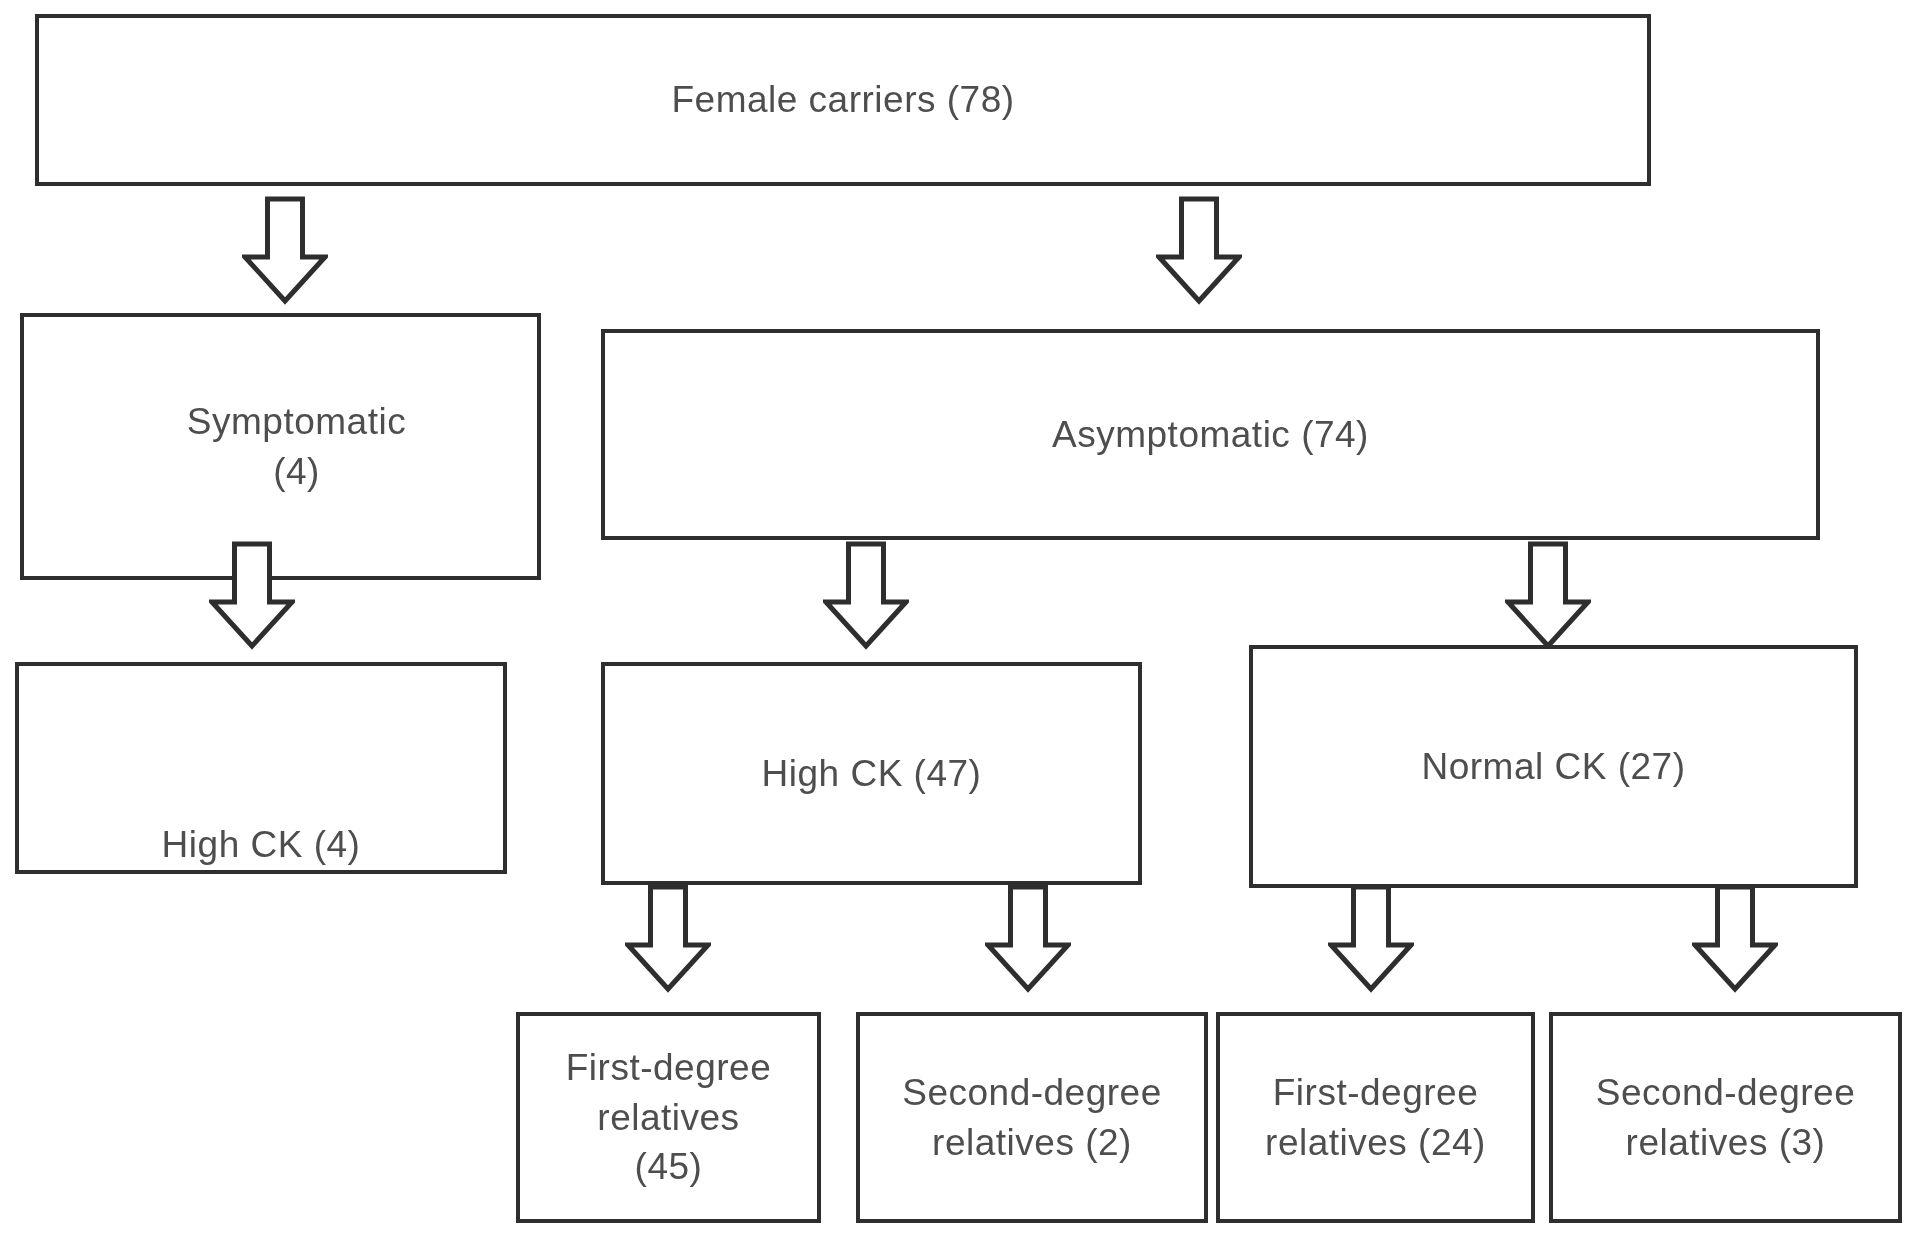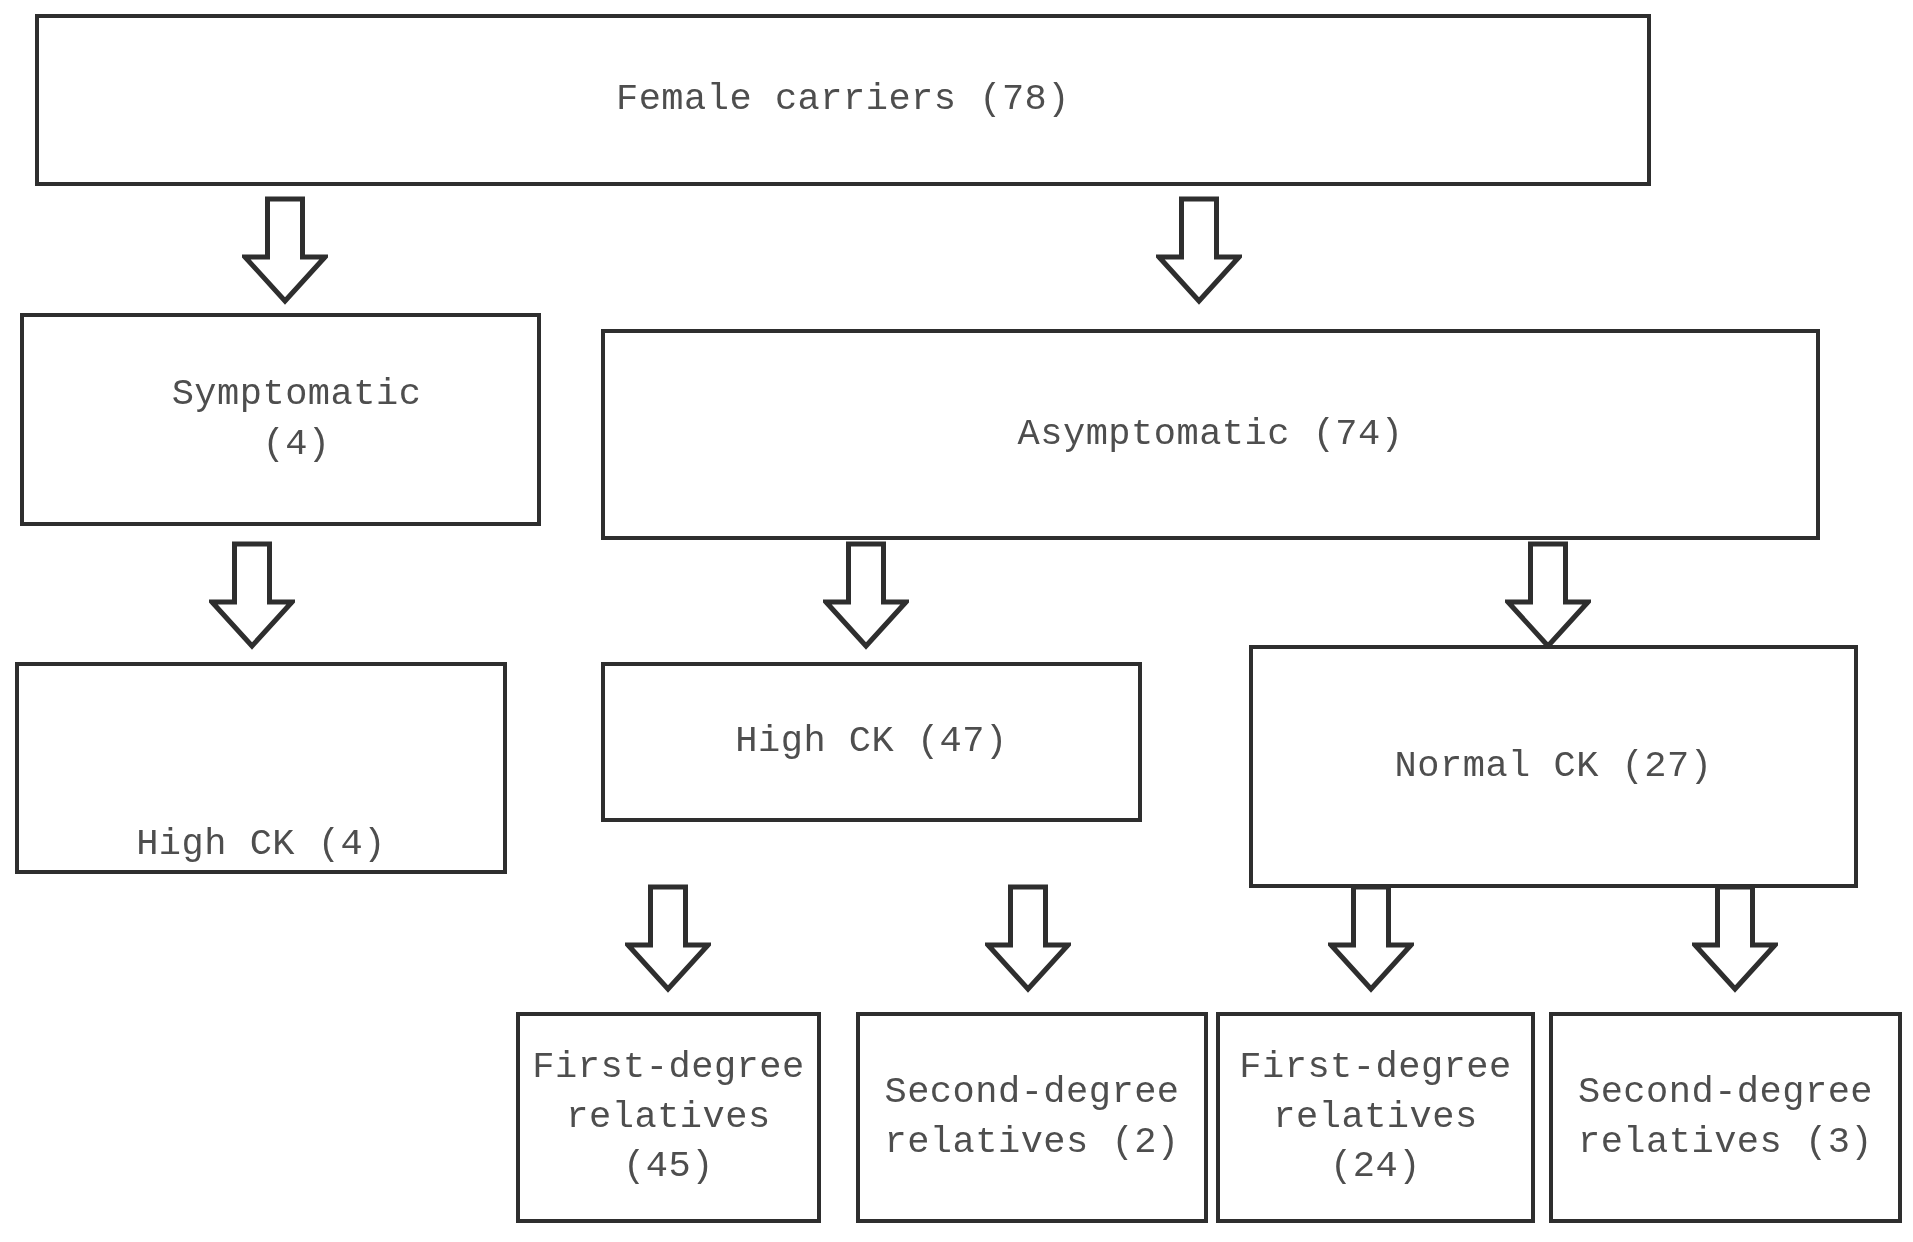--- a/index.html
+++ b/index.html
@@ -5,21 +5,21 @@
   html, body {
     margin: 0;
     padding: 0;
     background: #ffffff;
   }
   #canvas {
     position: relative;
     width: 1913px;
     height: 1242px;
     background: #ffffff;
-    font-family: Liberation Mono, monospace;
+    font-family: Liberation Sans, sans-serif;
     overflow: hidden;
   }
   .node {
     position: absolute;
     box-sizing: border-box;
     border: 4px solid #2e2e2e;
     background: #ffffff;
     display: flex;
     align-items: center;
     justify-content: center;
@@ -39,24 +39,24 @@
   }
   .arrow polygon {
     fill: #ffffff;
     stroke: #2e2e2e;
     stroke-width: 5;
     stroke-linejoin: miter;
   }
 
   
   #n-female-carriers { left: 35px;   top: 14px;   width: 1616px; height: 172px; }
-  #n-symptomatic     { left: 20px;   top: 313px;  width: 521px;  height: 213px; padding-left: 32px; }
+  #n-symptomatic     { left: 20px;   top: 313px;  width: 521px;  height: 267px; padding-left: 32px; }
   #n-asymptomatic    { left: 601px;  top: 313px;  width: 1219px; height: 211px; margin-top: 16px; }
   #n-high-ck-4       { left: 15px;   top: 662px;  width: 492px;  height: 212px; align-items: flex-end; }
-  #n-high-ck-47      { left: 601px;  top: 662px;  width: 541px;  height: 160px; }
+  #n-high-ck-47      { left: 601px;  top: 662px;  width: 541px;  height: 223px; }
   #n-normal-ck-27    { left: 1249px; top: 645px;  width: 609px;  height: 243px; }
   #n-fdr-45          { left: 516px;  top: 1012px; width: 305px;  height: 211px; }
   #n-sdr-2           { left: 856px;  top: 1012px; width: 352px;  height: 211px; }
   #n-fdr-24          { left: 1216px; top: 1012px; width: 319px;  height: 211px; }
   #n-sdr-3           { left: 1549px; top: 1012px; width: 353px;  height: 211px; }
 
   
   #a1 { left: 242px;  top: 196px; }
   #a2 { left: 1156px; top: 196px; }
   #b1 { left: 209px;  top: 541px; }

